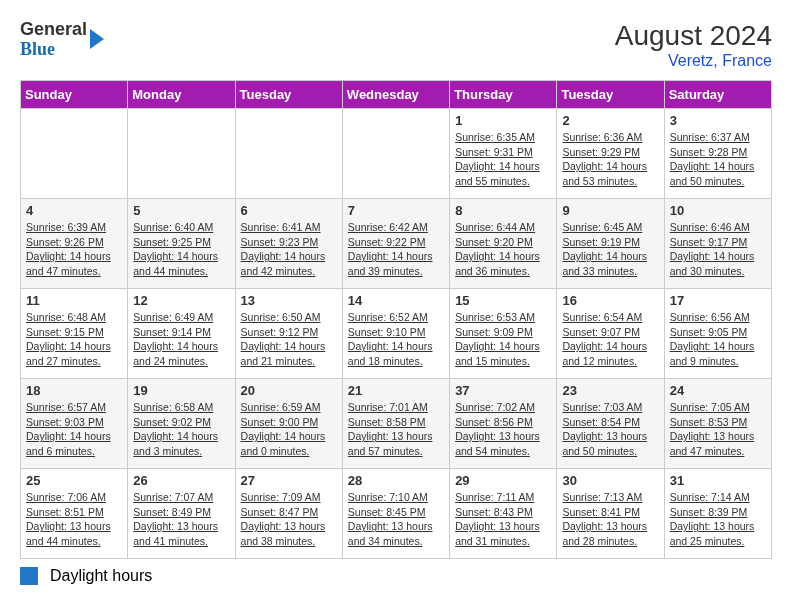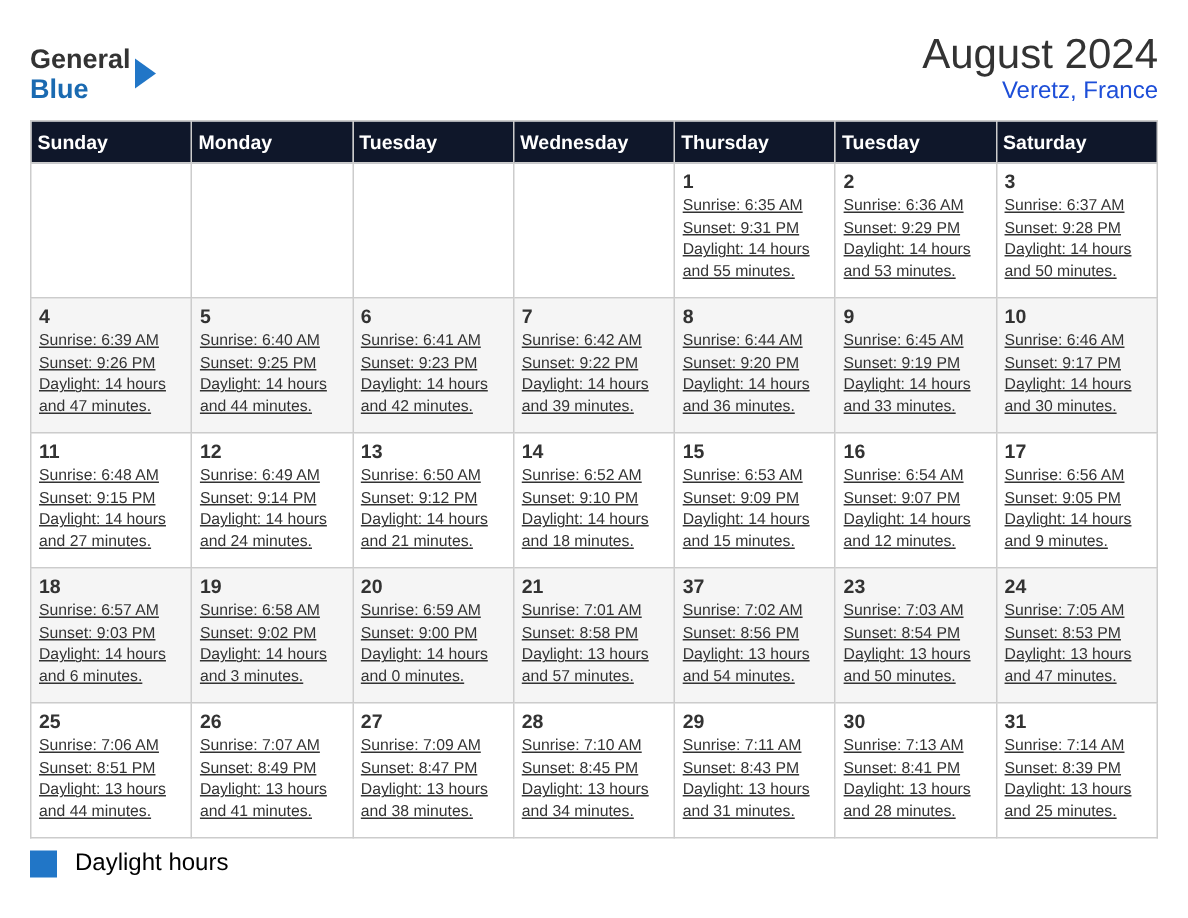--- a/index.html
+++ b/index.html
@@ -6,54 +6,55 @@
     body {
       font-family: Arial, sans-serif;
       background: #fff;
       width: 792px;
       min-height: 612px;
       padding: 20px;
     }
     .header {
       display: flex;
       justify-content: space-between;
-      align-items: flex-end;
+      align-items: flex-start;
       margin-bottom: 10px;
     }
     .logo-text-general {
       font-size: 18px;
       font-weight: bold;
       color: #333;
       line-height: 1.1;
     }
     .logo-text-blue {
       font-size: 18px;
       font-weight: bold;
       color: #1a6ab1;
       line-height: 1.1;
+      font-family: Liberation Serif, serif;
     }
     .title-block {
       text-align: right;
     }
     .month-year {
       font-size: 28px;
       color: #333;
       font-weight: normal;
     }
     .location {
       font-size: 16px;
       color: #1d4ed8;
     }
     .calendar {
       width: 100%;
       border-collapse: collapse;
       font-size: 11px;
     }
     .calendar th {
-      background-color: #0f172a;
+      background-color: #a21caf;
       color: #fff;
       padding: 6px 4px;
       text-align: left;
       font-size: 13px;
       font-weight: bold;
       border: 1px solid #ccc;
     }
     .calendar td {
       border: 1px solid #ccc;
       vertical-align: top;

